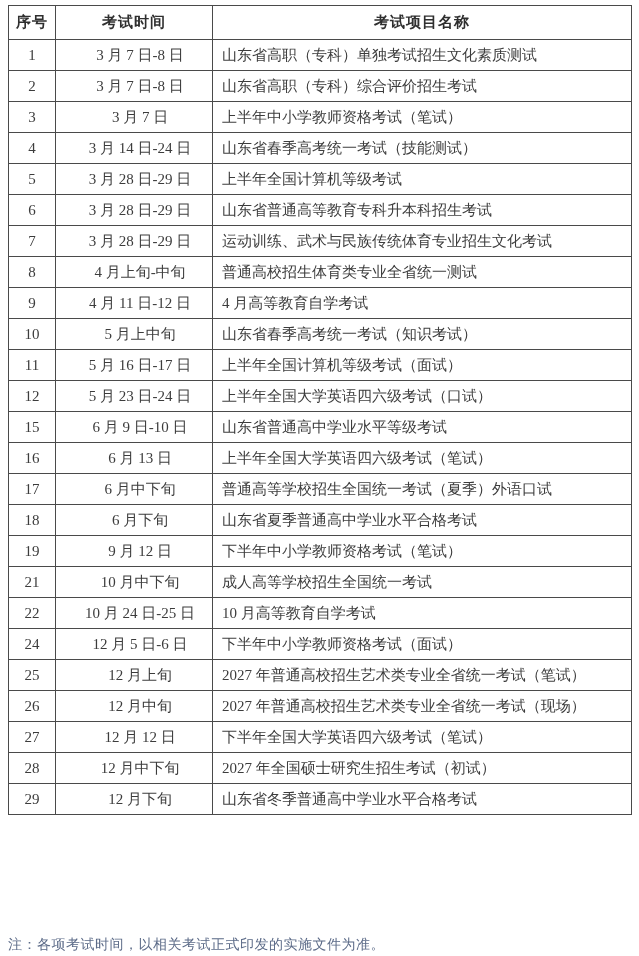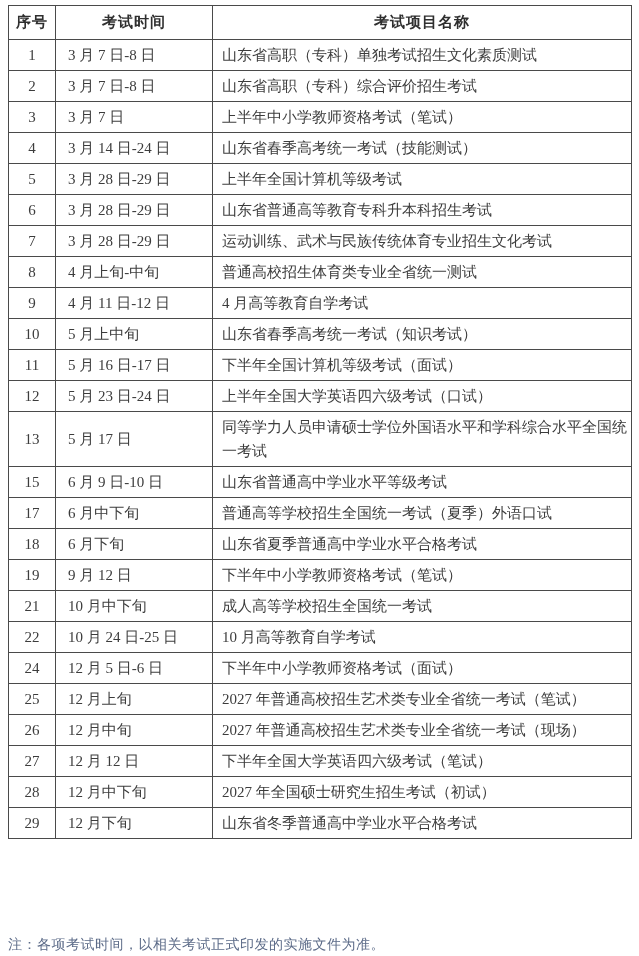--- a/index.html
+++ b/index.html
@@ -41,20 +41,21 @@
   }
   table.schedule tbody tr {
     height: 30px;
   }
   td.c-no {
     text-align: center;
   }
   td.c-time {
     padding: 0 0 0 12px;
     white-space: nowrap;
+    text-align: center;
   }
   td.c-name {
     padding: 3px 4px 3px 9px;
     line-height: 24px;
   }
   .note {
     position: absolute;
     left: 8px;
     top: 936px;
     font-size: 14px;
@@ -127,36 +128,36 @@
           <td class="c-name">4 月高等教育自学考试</td>
         </tr>
         <tr>
           <td class="c-no">10</td>
           <td class="c-time">5 月上中旬</td>
           <td class="c-name">山东省春季高考统一考试（知识考试）</td>
         </tr>
         <tr>
           <td class="c-no">11</td>
           <td class="c-time">5 月 16 日-17 日</td>
-          <td class="c-name">下半年全国计算机等级考试（面试）</td>
+          <td class="c-name">上半年全国计算机等级考试（面试）</td>
         </tr>
         <tr>
           <td class="c-no">12</td>
           <td class="c-time">5 月 23 日-24 日</td>
           <td class="c-name">上半年全国大学英语四六级考试（口试）</td>
         </tr>
         <tr>
-          <td class="c-no">13</td>
-          <td class="c-time">5 月 17 日</td>
-          <td class="c-name">同等学力人员申请硕士学位外国语水平和学科综合水平全国统一考试</td>
-        </tr>
-        <tr>
           <td class="c-no">15</td>
           <td class="c-time">6 月 9 日-10 日</td>
           <td class="c-name">山东省普通高中学业水平等级考试</td>
+        </tr>
+        <tr>
+          <td class="c-no">16</td>
+          <td class="c-time">6 月 13 日</td>
+          <td class="c-name">上半年全国大学英语四六级考试（笔试）</td>
         </tr>
         <tr>
           <td class="c-no">17</td>
           <td class="c-time">6 月中下旬</td>
           <td class="c-name">普通高等学校招生全国统一考试（夏季）外语口试</td>
         </tr>
         <tr>
           <td class="c-no">18</td>
           <td class="c-time">6 月下旬</td>
           <td class="c-name">山东省夏季普通高中学业水平合格考试</td>

